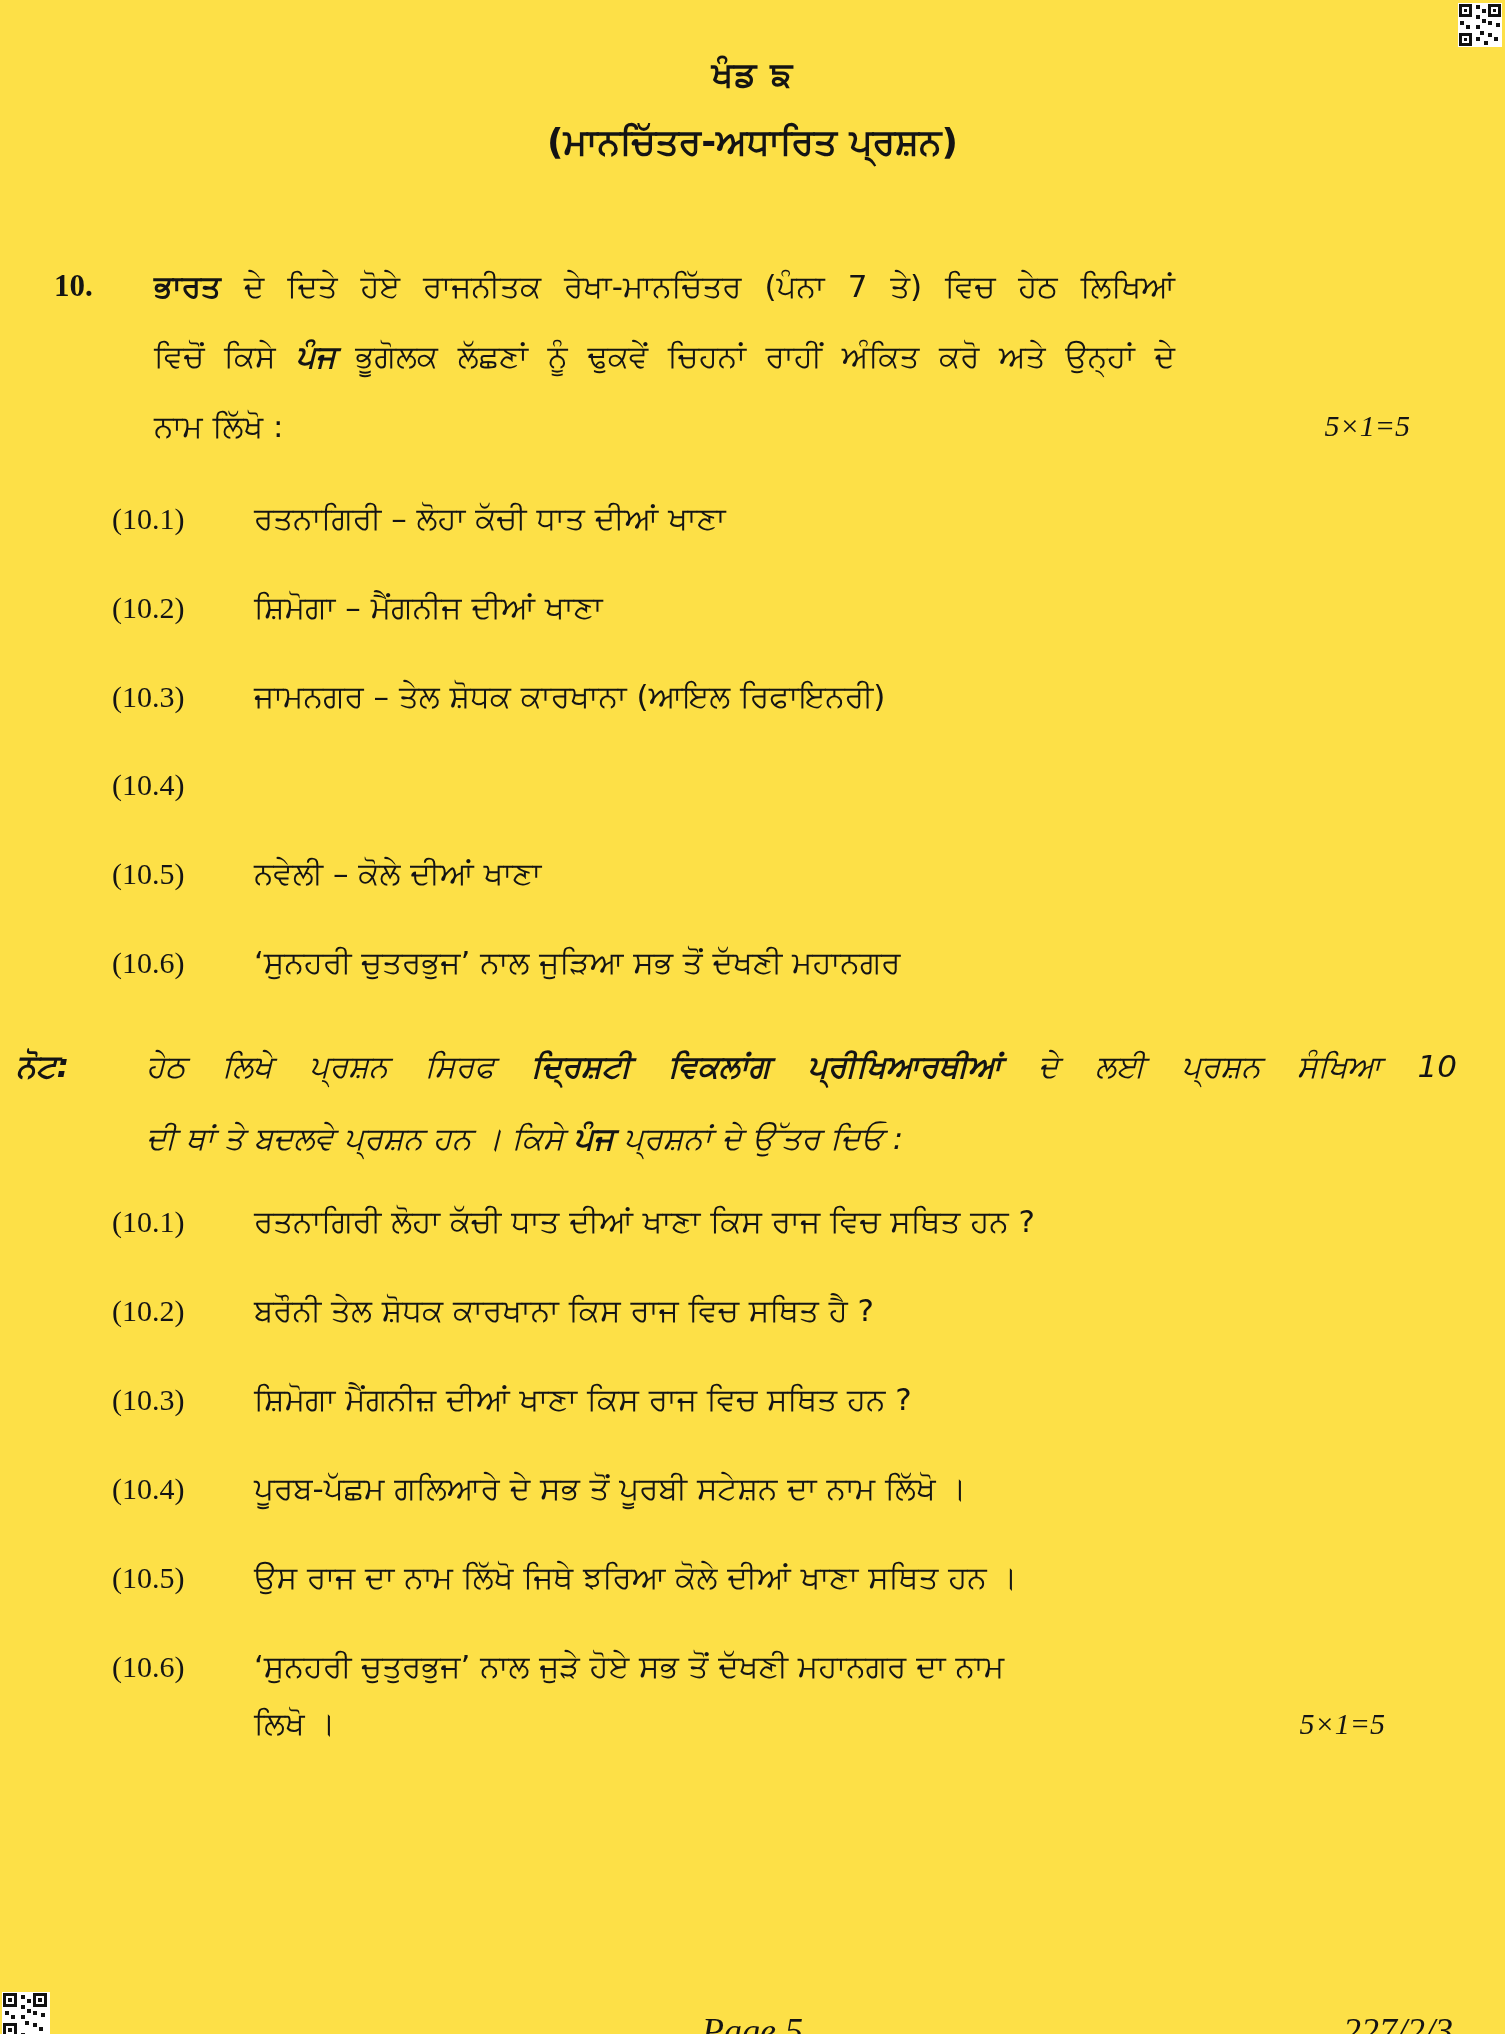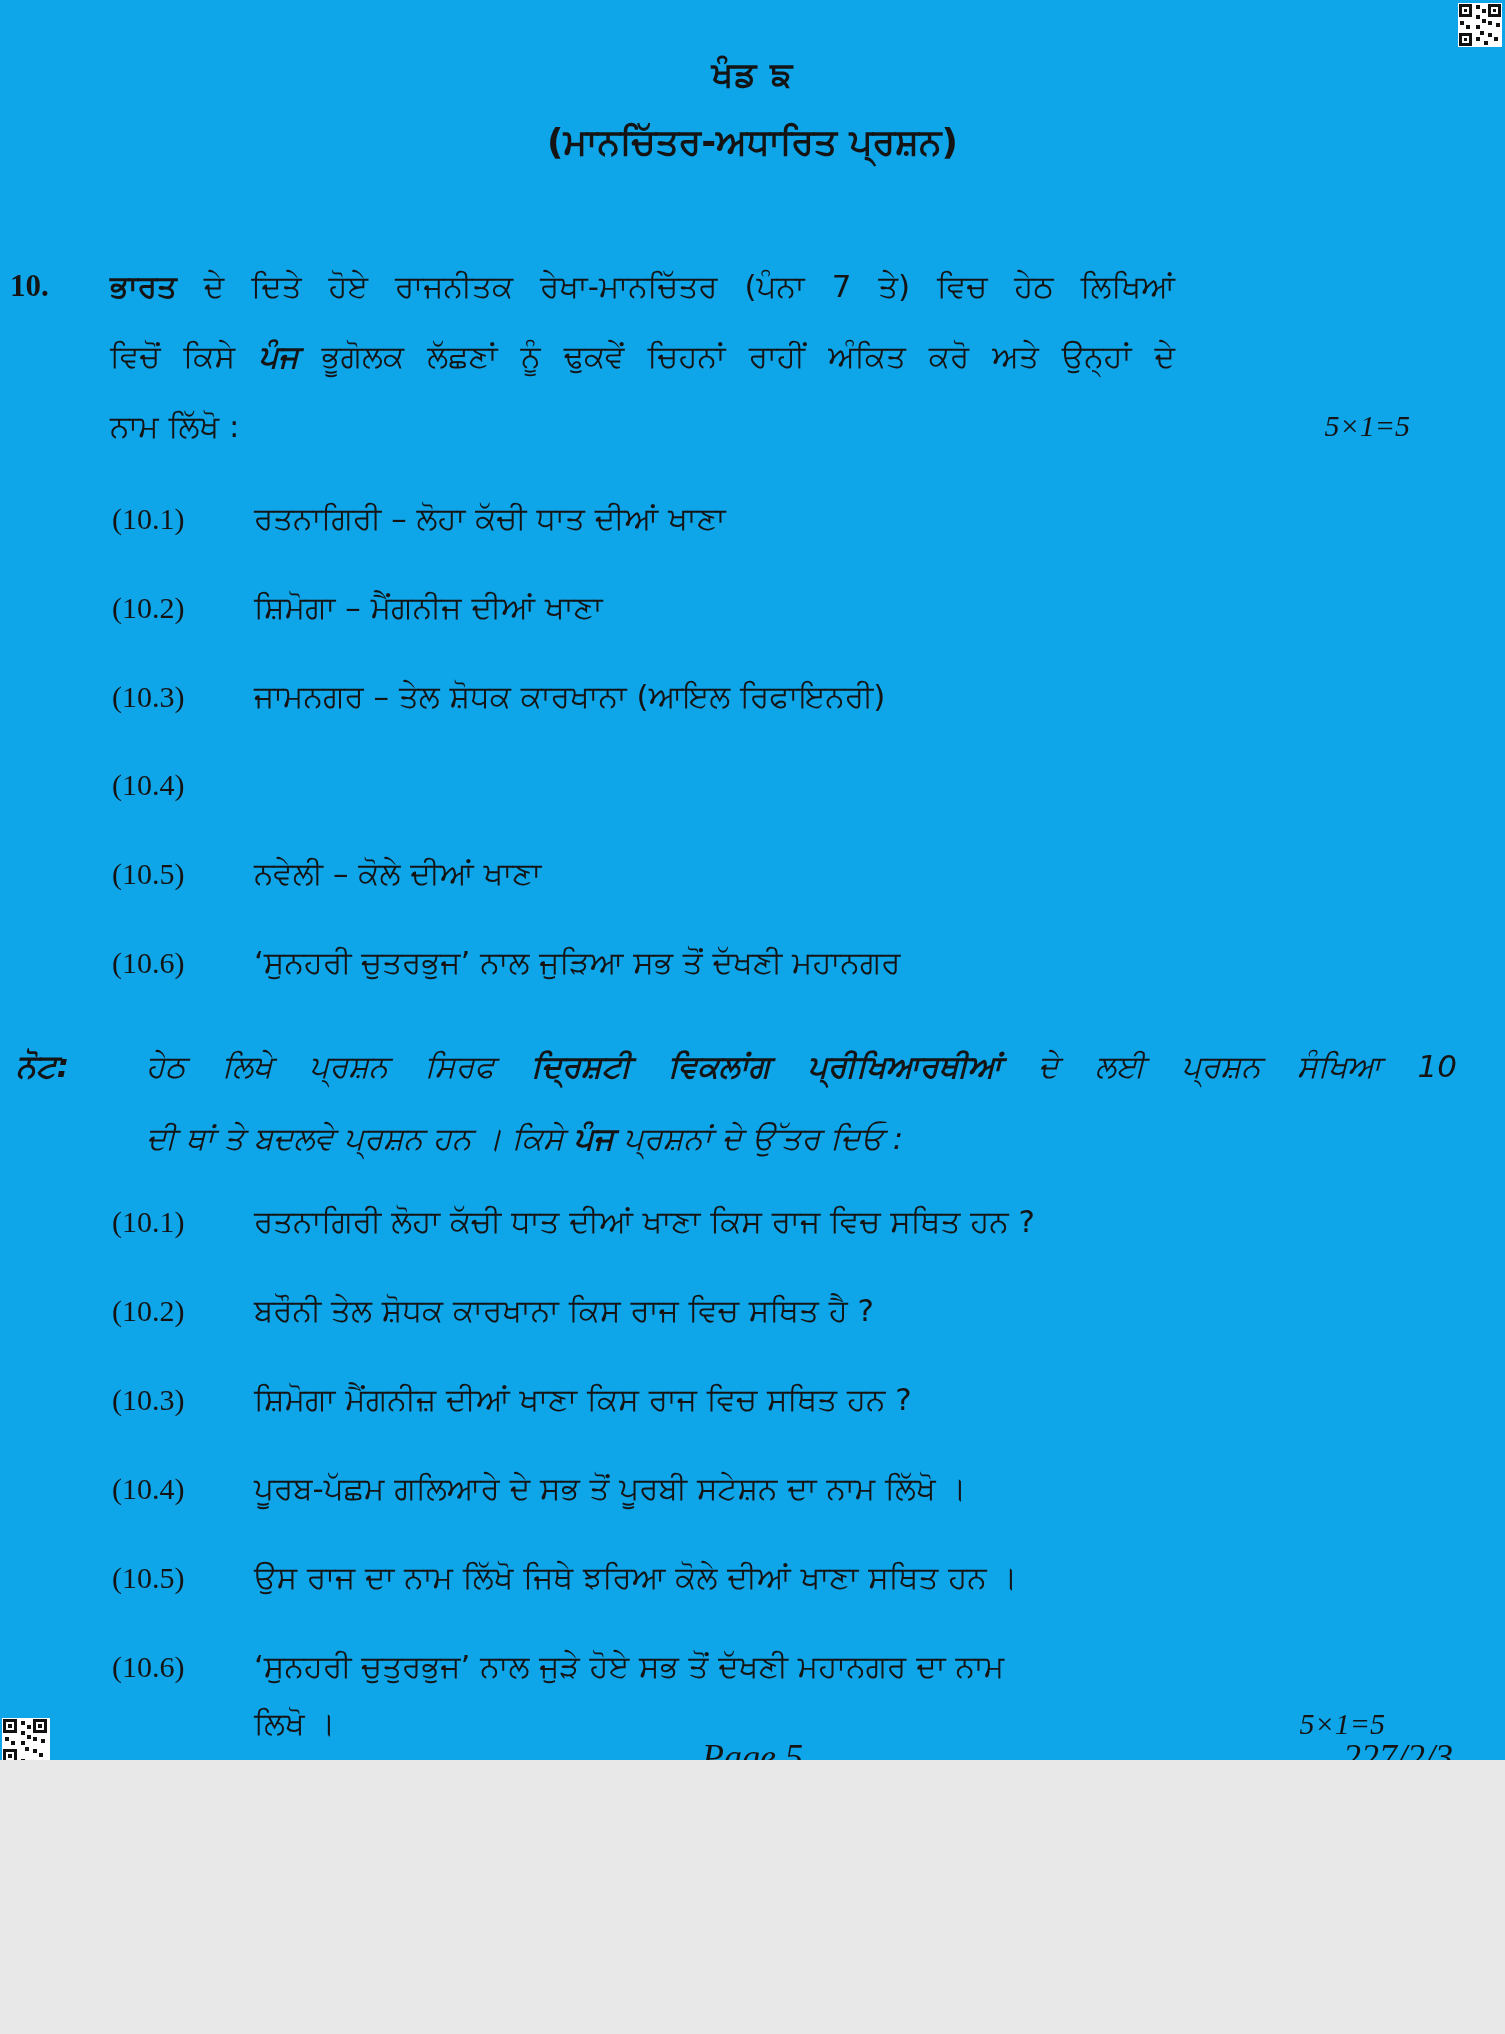--- a/index.html
+++ b/index.html
@@ -1,25 +1,25 @@
 <!DOCTYPE html>
 <html><head>
 <meta charset="utf-8">
 <style>
   html,body{margin:0;padding:0;background:#e8e8e8;}
   .page{
     position:relative;
-    width:1505px;height:1760px;
+    width:1505px;height:2034px;
     margin:0 auto;
-    background:#0ea5e9;
+    background:#fde047;
     overflow:hidden;
     color:#141414;
     font-family:"DejaVu Sans", sans-serif;
   }
-  .serif{font-family:"Liberation Serif", serif;}
+  .serif{font-family:"Liberation Serif", serif;margin-left:44px;}
   .marks{
     font-family:"Liberation Serif", serif;
     font-style:italic;
     font-size:30px;
     white-space:nowrap;
   }
   
   .section-title{
     margin-top:54px;
     text-align:center;

